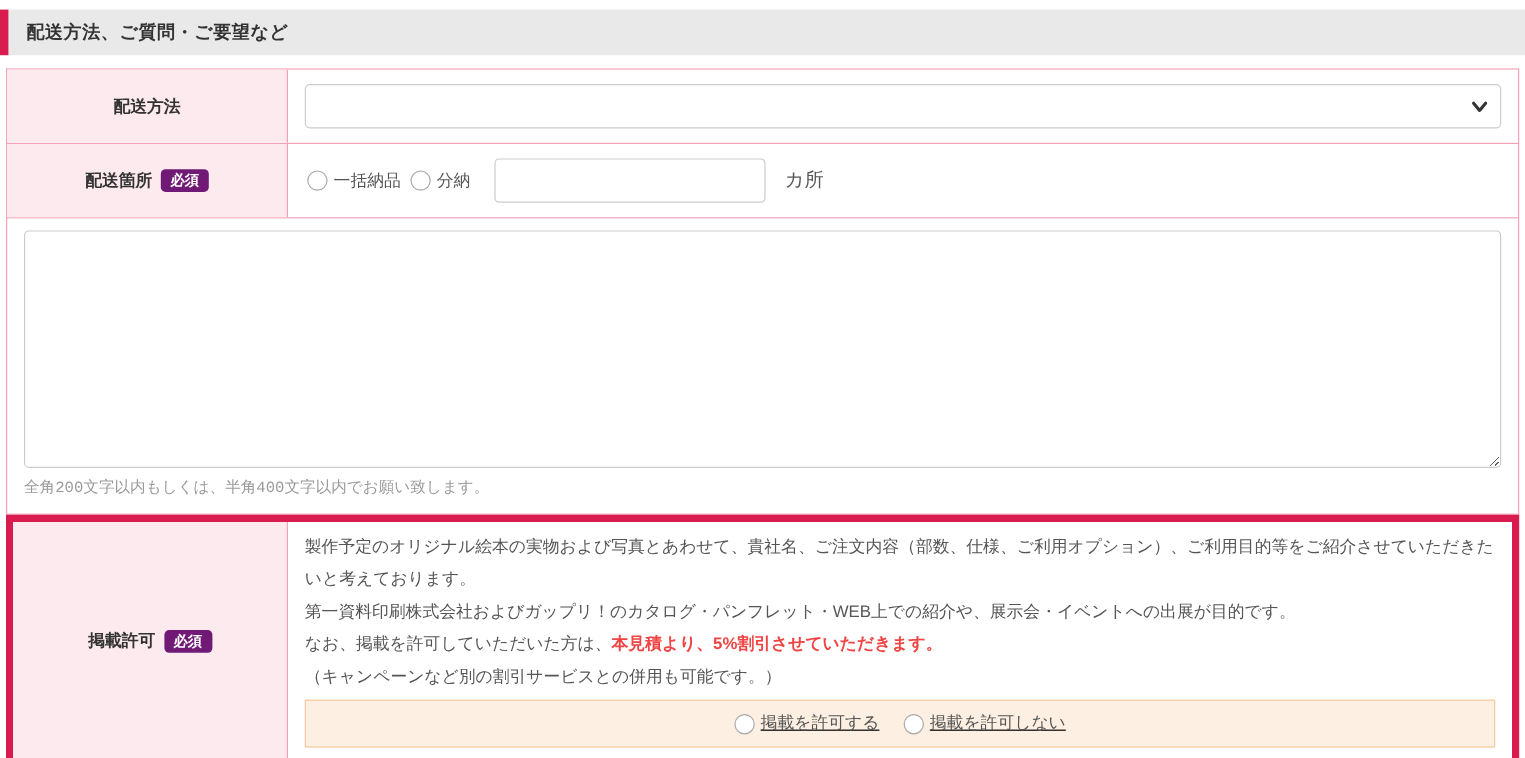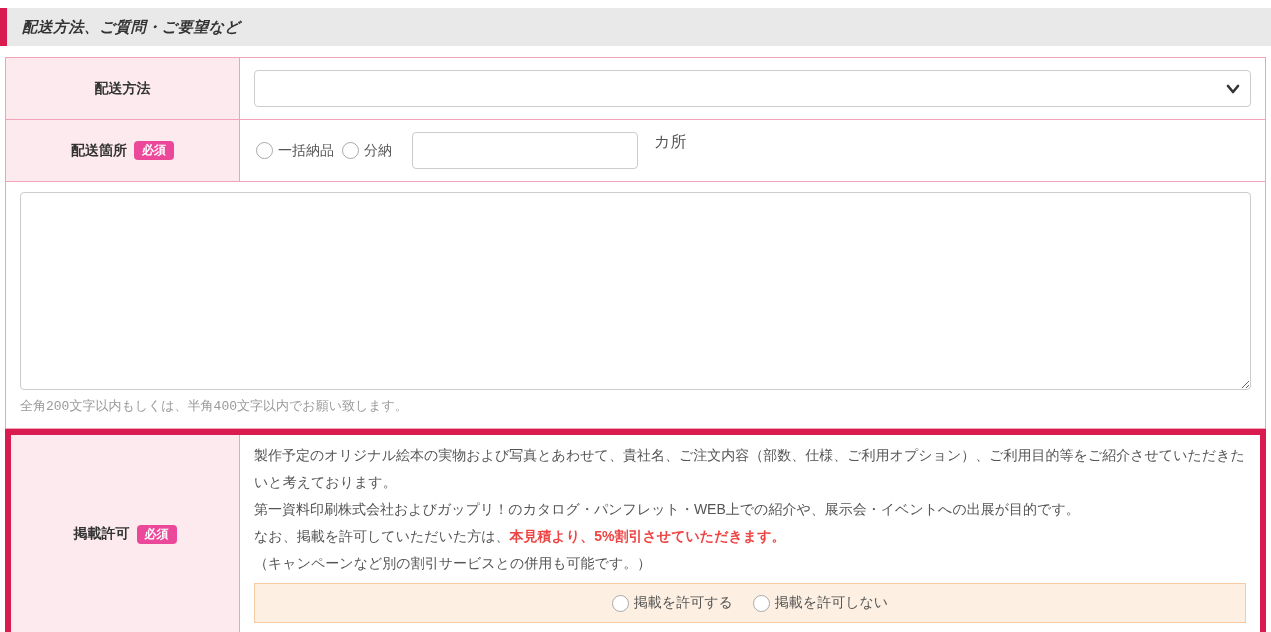--- a/index.html
+++ b/index.html
@@ -8,41 +8,40 @@
     background: #fff;
     font-family: "Liberation Sans", "DejaVu Sans", sans-serif;
     overflow: hidden;
   }
   
   .section-header {
     display: flex; align-items: stretch;
     background: #e9e9e9;
     height: 38px;
     margin-top: 8px;
-    font-style: italic;
   }
   .accent-bar { width: 7px; background: #d91c4f; flex: 0 0 7px; }
   .section-title {
     align-self: center;
     margin-left: 15px;
     font-size: 15px; font-weight: bold; color: #333;
     letter-spacing: 0.5px;
   }
   
   .form-table { margin: 11px 5px 0 5px; }
   .row { display: flex; border: 1px solid #f2a3b8; }
   .row + .row { border-top: none; }
   .label-cell {
     flex: 0 0 234px;
     background: #fdeaee;
     border-right: 1px solid #f2a3b8;
     display: flex; align-items: center; justify-content: center;
     font-size: 14px; font-weight: bold; color: #333;
   }
-  .value-cell { flex: 1; display: flex; }
+  .value-cell { flex: 1; display: flex; align-items: center; }
   
   .row-delivery-method { height: 63px; }
   .row-delivery-method .value-cell { padding: 12px 14px; }
   .select-box {
     position: relative;
     width: 100%; height: 37px;
     background: #fff;
     border: 1px solid #ccc; border-radius: 4px;
     display: flex; align-items: center;
     padding: 0 34px 0 10px;
@@ -89,24 +88,25 @@
   }
   .desc { font-size: 14px; color: #555; line-height: 1.93; }
   .desc .bold { font-weight: bold; color: #ef4444; }
   .consent-box {
     margin-top: 6px;
     background: #fdf0e2;
     border: 1px solid #f6caa2;
     height: 40px;
     display: flex; align-items: center; justify-content: center;
     gap: 20px;
+    text-decoration: underline;
   }
   .badge-required {
     display: inline-block;
-    background: #ec4899;
+    background: #701a75;
     color: #fff;
     font-size: 12px; font-weight: bold;
     padding: 3px 8px 4px;
     border-radius: 4px;
     margin-left: 7px;
     line-height: 1;
   }
 </style>
 </head>
 <body>

